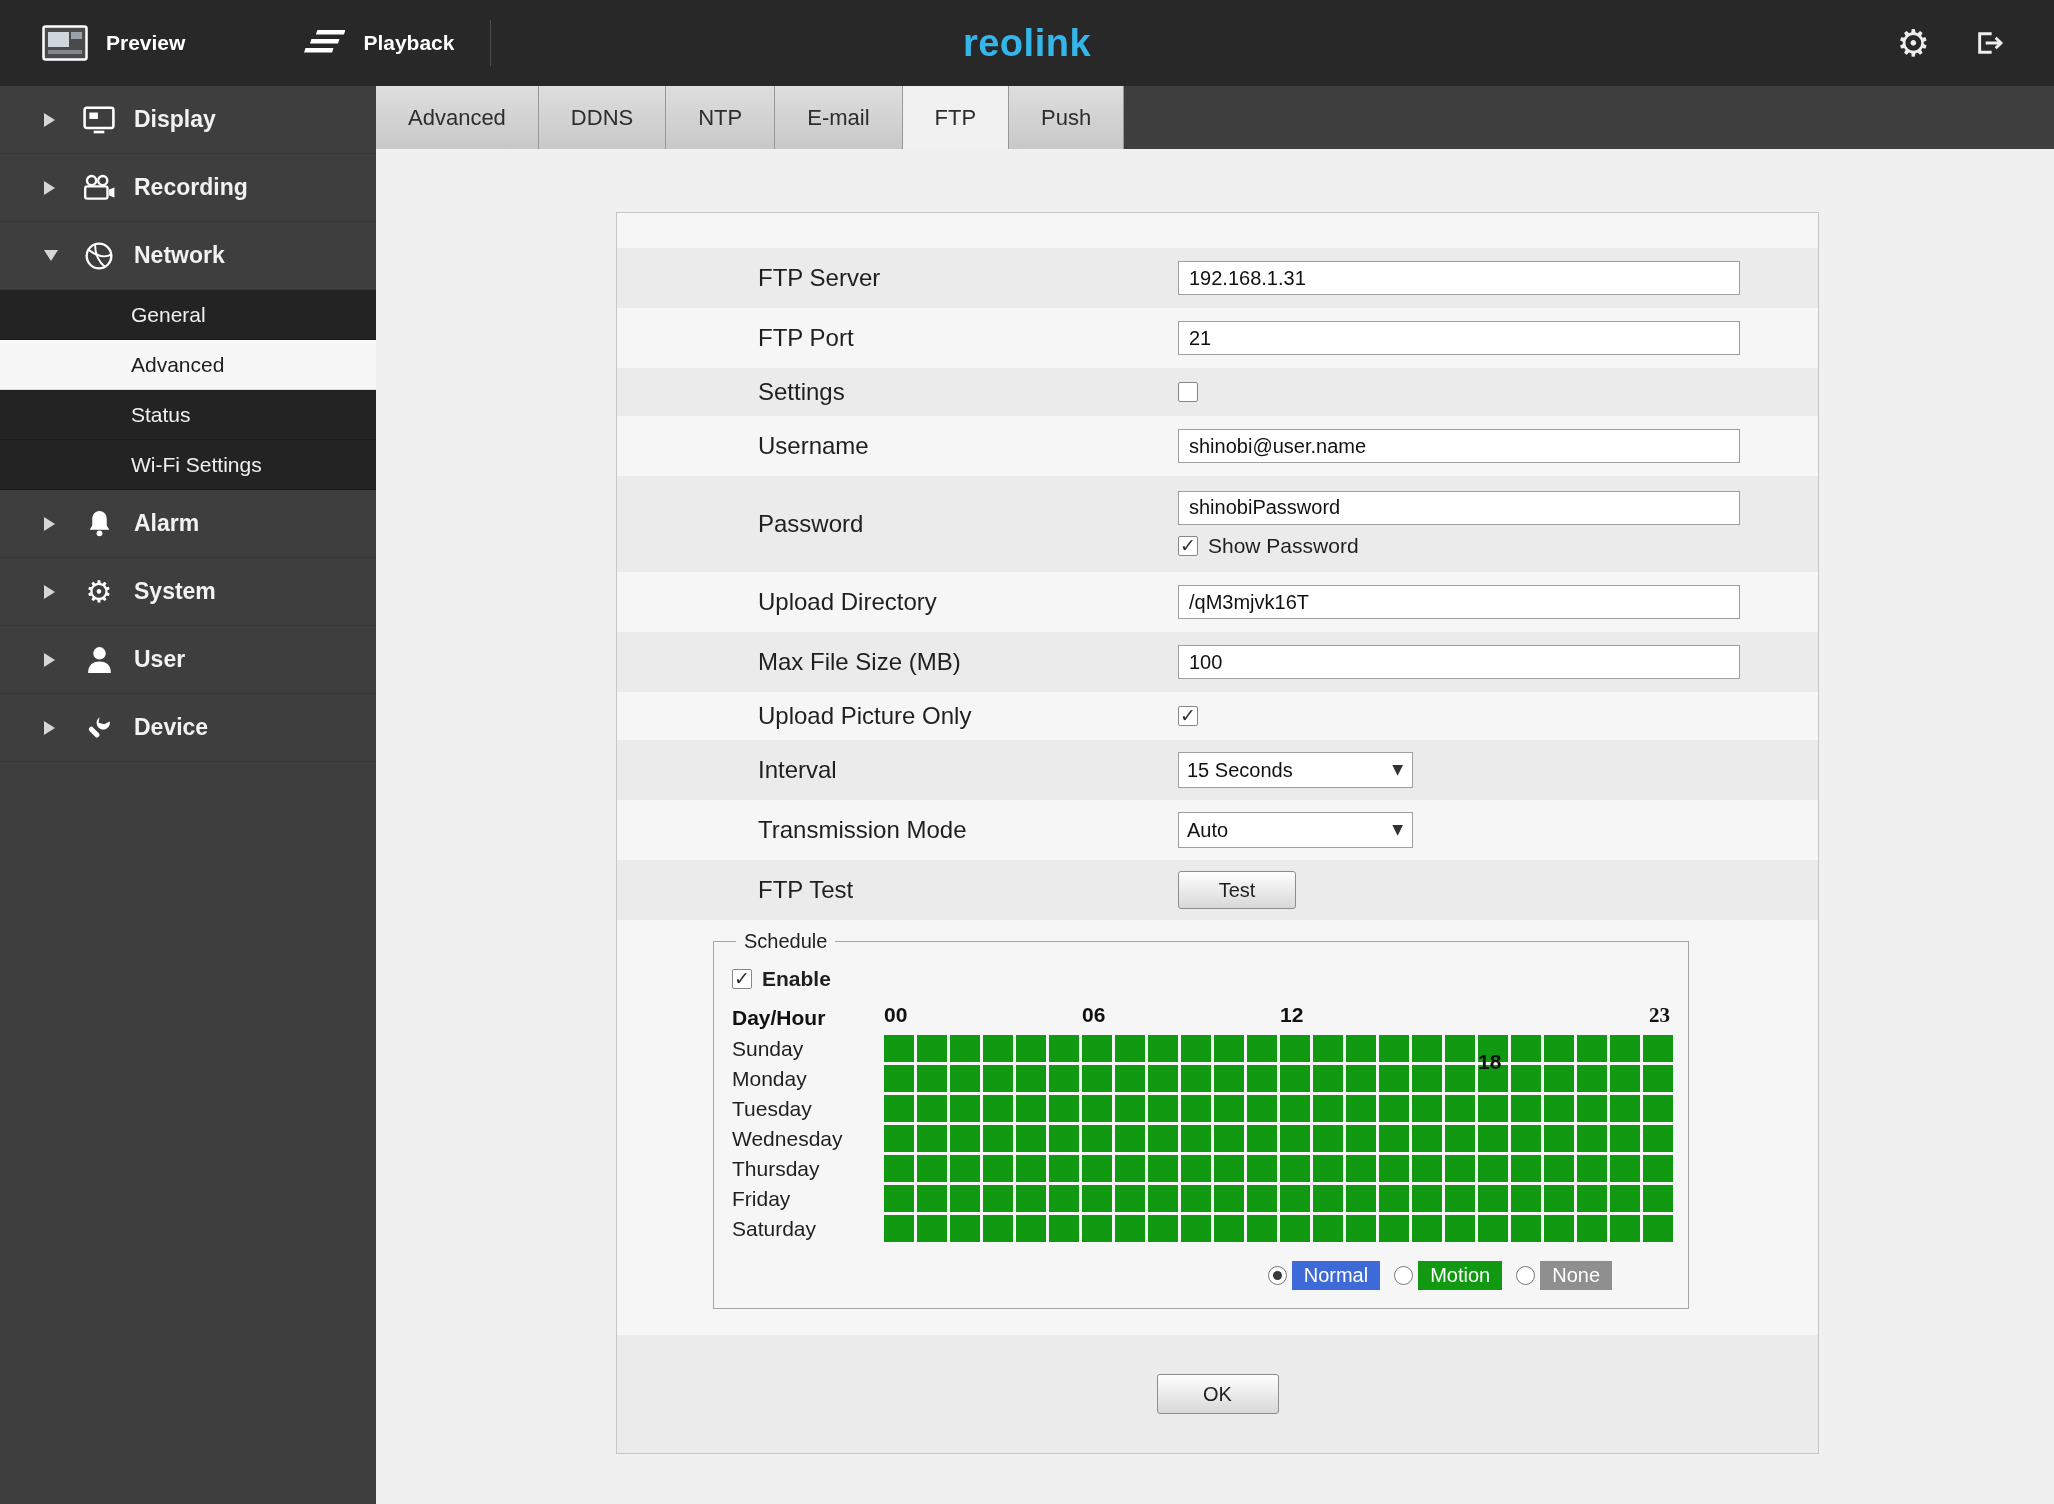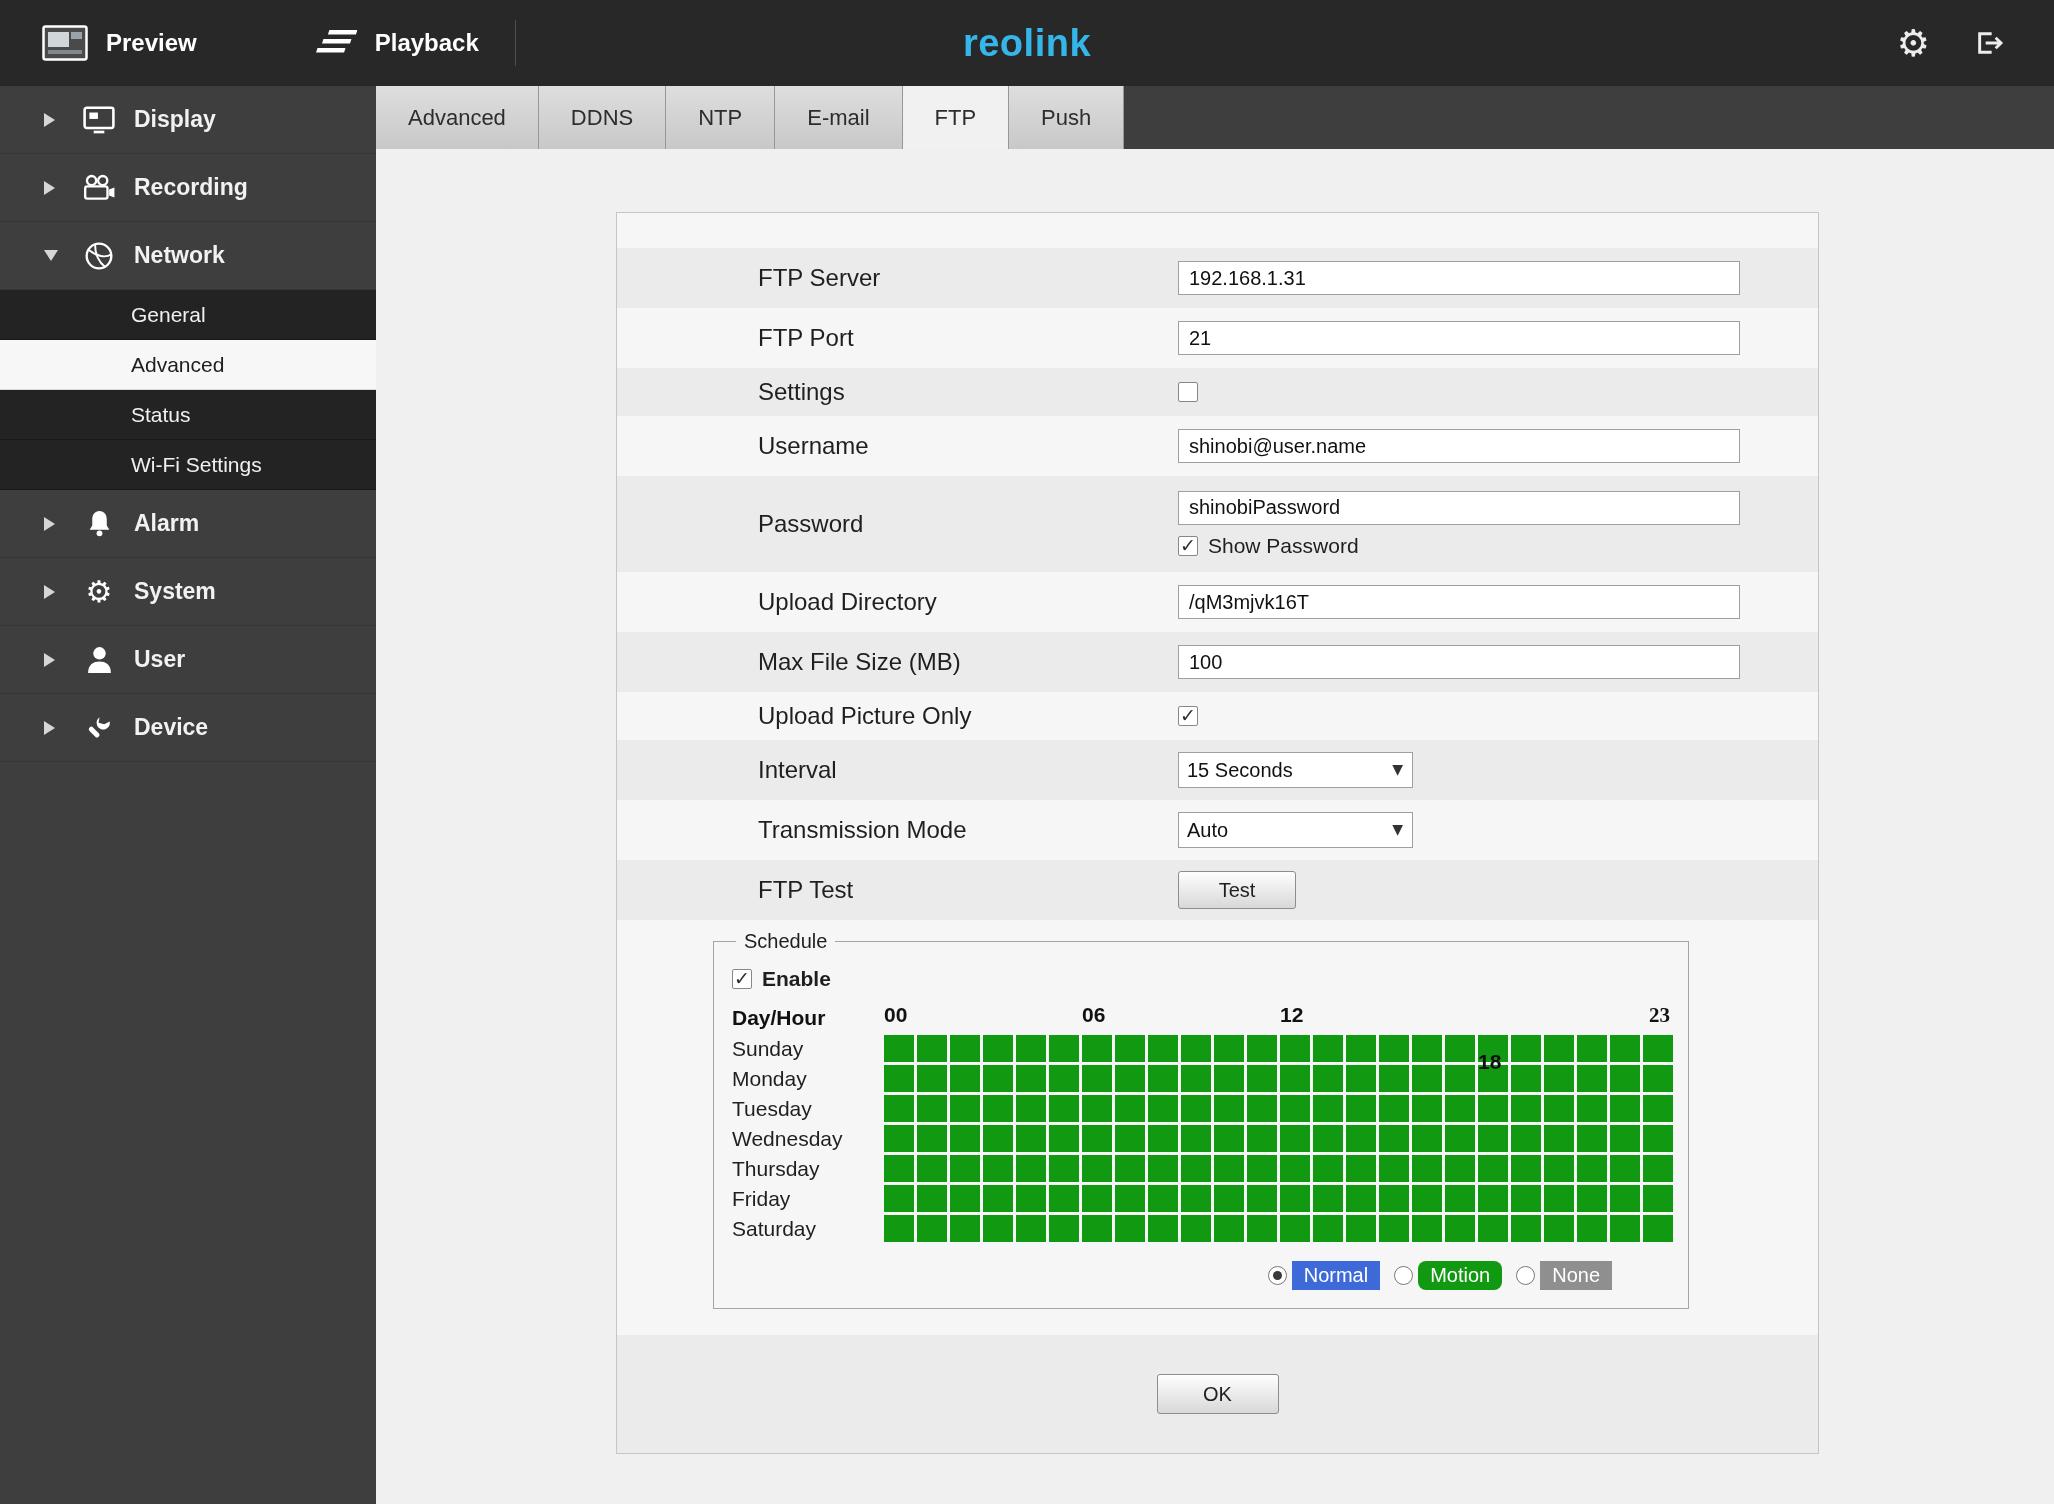--- a/index.html
+++ b/index.html
@@ -4,21 +4,21 @@
 <style>
   * { box-sizing: border-box; }
   body {
     margin: 0; width: 2054px; height: 1504px; position: relative; overflow: hidden;
     background: #f0f0f0; font-family: "Liberation Sans", "DejaVu Sans", sans-serif; color: #1f1f1f;
   }
   
   .topbar { position: absolute; top: 0; left: 0; width: 2054px; height: 86px; background: #282828;
             display: flex; align-items: center; z-index: 5; }
   .tb-item { display: flex; align-items: center; gap: 18px; cursor: pointer; }
-  .tb-item .tb-label { color: #fff; font-size: 24px; font-weight: bold; }
+  .tb-item .tb-label { color: #fff; font-size: 21px; font-weight: bold; }
   .tb-preview { margin-left: 42px; }
   .tb-playback { margin-left: 112px; }
   .tb-divider { width: 1px; height: 46px; background: #4d4d4d; margin-left: 36px; }
   .logo { position: absolute; left: 50%; transform: translateX(-50%); font-size: 38px; font-weight: bold;
           letter-spacing: 0.5px; cursor: default; }
   .tb-right { margin-left: auto; display: flex; align-items: center; gap: 42px; margin-right: 48px; }
   .gear { font-family: "DejaVu Sans", sans-serif; font-size: 37px; color: #ededed; line-height: 1; cursor: pointer; }
   
   .sidebar { position: absolute; top: 86px; left: 0; width: 376px; bottom: 0; background: #3e3e3e; }
   .si { height: 68px; display: flex; align-items: center; border-bottom: 1px solid #363636; cursor: pointer; }
@@ -531,21 +531,21 @@
               <div class="cell" style="background: rgb(18, 153, 18);"></div>
               <div class="cell" style="background: rgb(18, 153, 18);"></div>
               <div class="cell" style="background: rgb(18, 153, 18);"></div>
               <div class="cell" style="background: rgb(18, 153, 18);"></div>
             </div>
         </div>
         <div class="modes">
           <input type="radio" name="paint-mode" class="radio" checked="" style="">
           <span class="mode-chip" style="background: rgb(61, 106, 216);">Normal</span>
           <input type="radio" name="paint-mode" class="radio" style="">
-          <span class="mode-chip" style="background: rgb(18, 153, 18); border-radius: 8px;">Motion</span>
+          <span class="mode-chip" style="background: rgb(18, 153, 18);">Motion</span>
           <input type="radio" name="paint-mode" class="radio" style="">
           <span class="mode-chip" style="background: rgb(143, 143, 143);">None</span>
         </div>
       </fieldset>
     </div>
 
     <div class="frow d okrow" style="padding-left:0">
       <button class="btn ok">OK</button>
     </div>
   </div>

